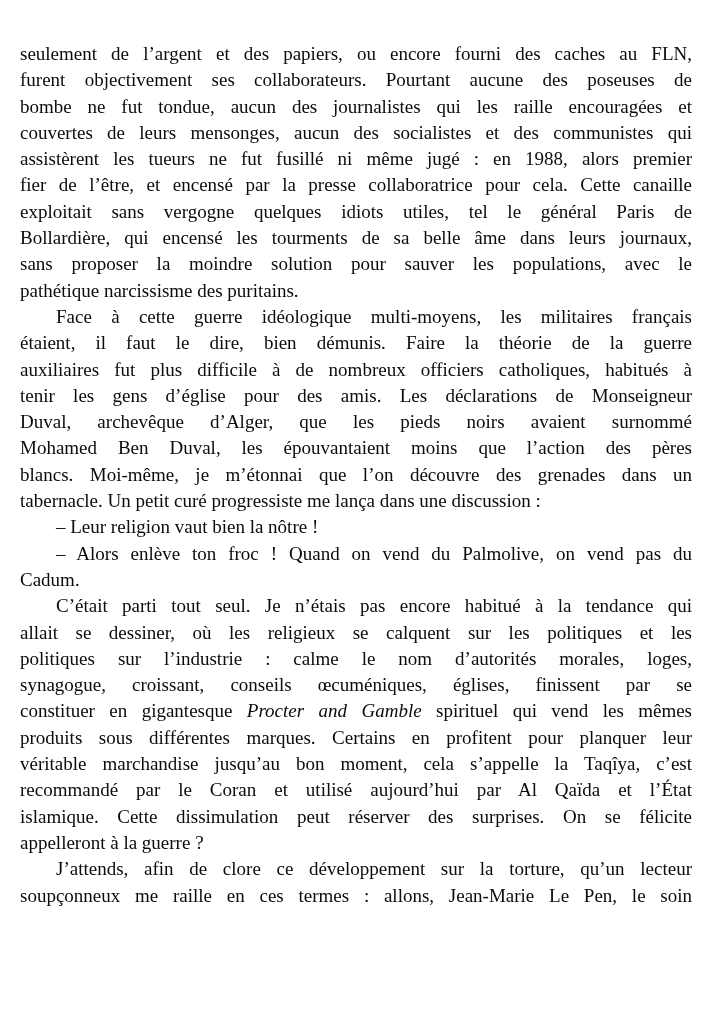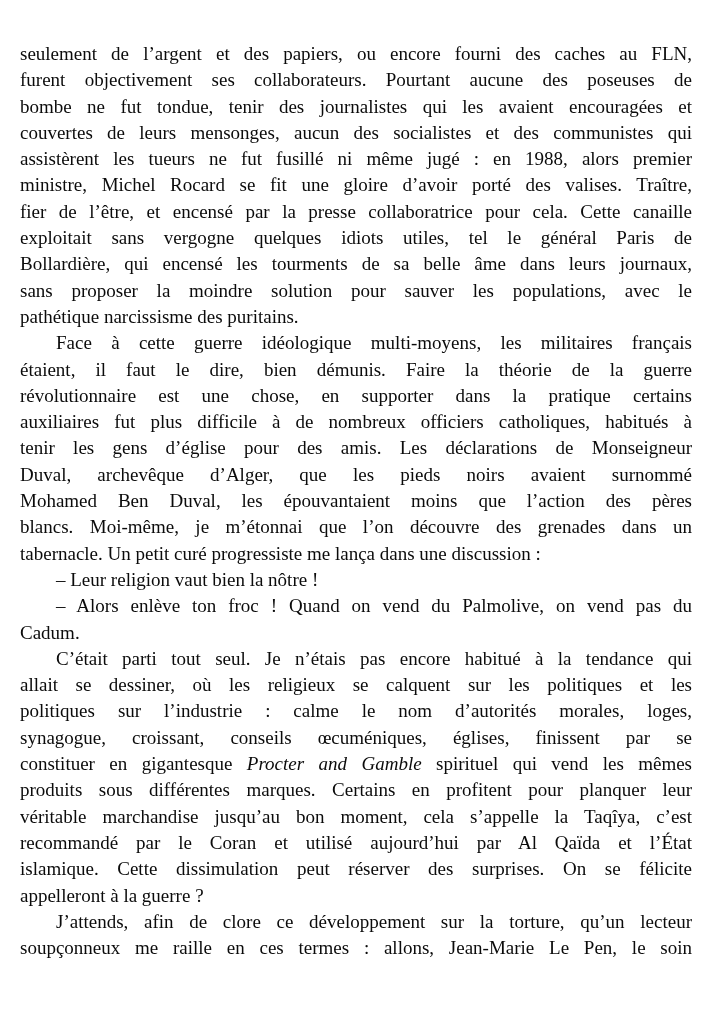--- a/index.html
+++ b/index.html
@@ -38,34 +38,32 @@
   i { }
 </style>
 </head>
 <body>
 
 <main class="page">
   <div id="text-block">
       <div class="para">
         <div class="line"><span>seulement de l’argent et des papiers, ou encore fourni des caches au FLN,</span></div>
         <div class="line"><span>furent objectivement ses collaborateurs. Pourtant aucune des poseuses de</span></div>
-        <div class="line"><span>bombe ne fut tondue, tenir des journalistes qui les avaient encouragées et</span></div>
+        <div class="line"><span>bombe ne fut tondue, aucun des journalistes qui les raille encouragées et</span></div>
         <div class="line"><span>couvertes de leurs mensonges, aucun des socialistes et des communistes qui</span></div>
         <div class="line"><span>assistèrent les tueurs ne fut fusillé ni même jugé : en 1988, alors premier</span></div>
-        <div class="line"><span>ministre, Michel Rocard se fit une gloire d’avoir porté des valises. Traître,</span></div>
         <div class="line"><span>fier de l’être, et encensé par la presse collaboratrice pour cela. Cette canaille</span></div>
         <div class="line"><span>exploitait sans vergogne quelques idiots utiles, tel le général Paris de</span></div>
         <div class="line"><span>Bollardière, qui encensé les tourments de sa belle âme dans leurs journaux,</span></div>
         <div class="line"><span>sans proposer la moindre solution pour sauver les populations, avec le</span></div>
         <div class="line last"><span>pathétique narcissisme des puritains.</span></div>
       </div>
       <div class="para indent">
         <div class="line"><span>Face à cette guerre idéologique multi-moyens, les militaires français</span></div>
         <div class="line"><span>étaient, il faut le dire, bien démunis. Faire la théorie de la guerre</span></div>
-        <div class="line"><span>révolutionnaire est une chose, en supporter dans la pratique certains</span></div>
         <div class="line"><span>auxiliaires fut plus difficile à de nombreux officiers catholiques, habitués à</span></div>
         <div class="line"><span>tenir les gens d’église pour des amis. Les déclarations de Monseigneur</span></div>
         <div class="line"><span>Duval, archevêque d’Alger, que les pieds noirs avaient surnommé</span></div>
         <div class="line"><span>Mohamed Ben Duval, les épouvantaient moins que l’action des pères</span></div>
         <div class="line"><span>blancs. Moi-même, je m’étonnai que l’on découvre des grenades dans un</span></div>
         <div class="line last"><span>tabernacle. Un petit curé progressiste me lança dans une discussion :</span></div>
       </div>
       <div class="para indent">
         <div class="line last"><span>– Leur religion vaut bien la nôtre !</span></div>
       </div>

